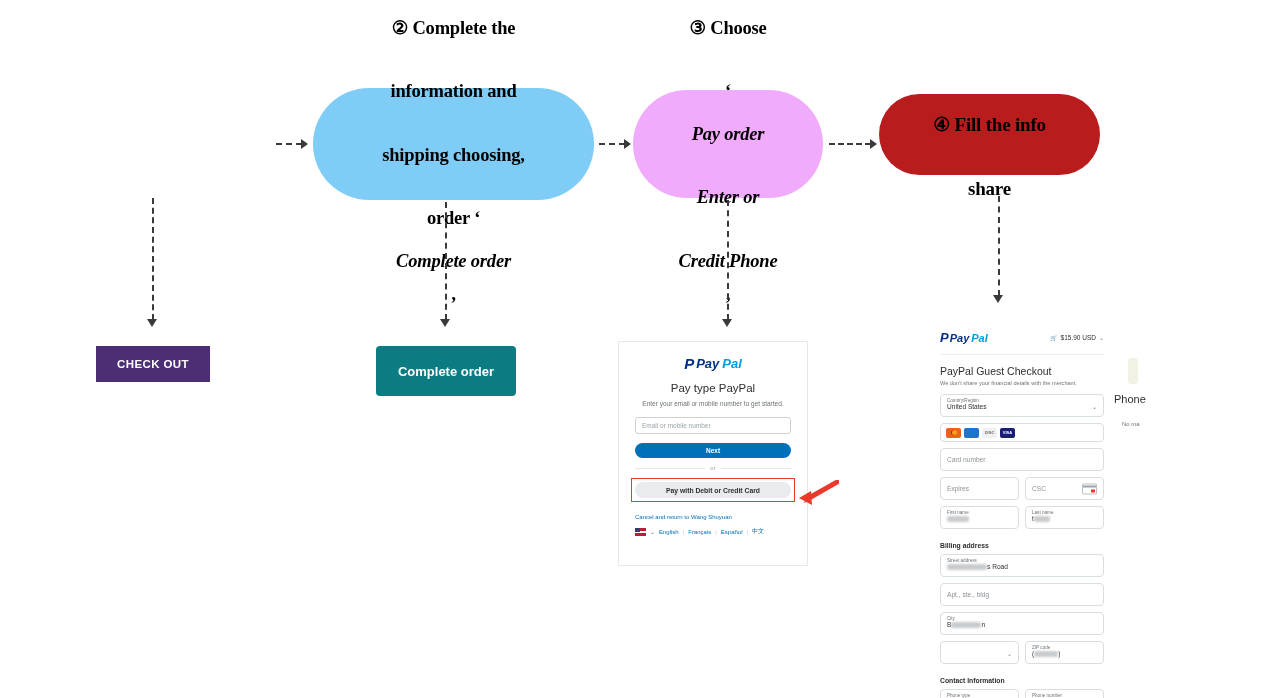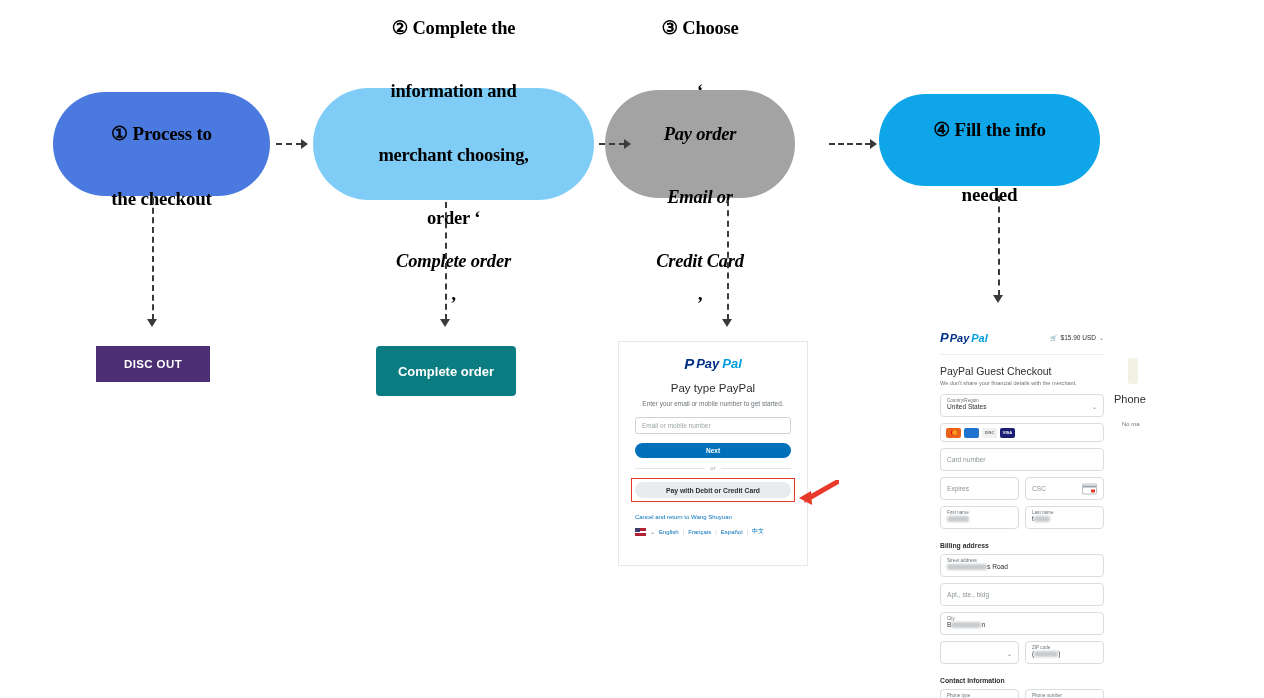--- a/index.html
+++ b/index.html
@@ -12,22 +12,22 @@
   
   .bubble{
     position:absolute;border-radius:60px;display:flex;align-items:center;
     justify-content:center;text-align:center;color:#000;
     font-family:"Liberation Serif", serif;font-weight:bold;
     line-height:1.12;letter-spacing:-0.2px;
   }
   .bubble span{display:block;padding:0 10px;margin-top:22px;}
   .b1{left:53px;top:92px;width:217px;height:104px;background:#4a7ae0;font-size:19px;}
   .b2{left:313px;top:88px;width:281px;height:112px;background:#7fcdf7;font-size:18.5px;}
-  .b3{left:605px;top:90px;width:190px;height:108px;background:#a3a3a3;font-size:18.5px;}
-  .b4{left:879px;top:94px;width:221px;height:92px;background:#0ea5e9;font-size:19px;}
+  .b3{left:633px;top:90px;width:190px;height:108px;background:#f0abfc;font-size:18.5px;}
+  .b4{left:879px;top:94px;width:221px;height:81px;background:#b91c1c;font-size:19px;}
   .ital{font-style:italic;}
 
   
   .hconn{position:absolute;height:2px;background:none;border-top:2px dashed #3a3a3a;}
   .vconn{position:absolute;width:0;border-left:2px dashed #3a3a3a;}
   .arrow-r{position:absolute;width:0;height:0;border-left:7px solid #3a3a3a;
            border-top:5px solid transparent;border-bottom:5px solid transparent;}
   .arrow-d{position:absolute;width:0;height:0;border-top:8px solid #3a3a3a;
            border-left:5.5px solid transparent;border-right:5.5px solid transparent;}
 
@@ -119,49 +119,43 @@
   .clip-bottle{position:absolute;left:1128px;top:358px;width:10px;height:26px;
        background:#f2f2e4;border-radius:3px;}
   .clip-payp{position:absolute;left:1114px;top:393px;font-size:11px;color:#2c2e2f;}
   .clip-noma{position:absolute;left:1122px;top:421px;font-size:6px;color:#6c7378;}
 </style>
 </head>
 <body>
 
 <div class="stage">
 
-  <div class="bubble b1">
-    <span>
-      <span>① Process to</span><br>
-      <span>the checkout</span>
-    </span>
-  </div>
 
   <div class="bubble b2">
     <span>
       <span>② Complete the</span><br>
       <span>information and</span><br>
-      <span>merchant choosing,</span><br>
+      <span>shipping choosing,</span><br>
       <span>order ‘</span><span class="ital">Complete order</span><span>’</span>
     </span>
   </div>
 
   <div class="bubble b3">
     <span>
       <span>③ Choose</span><br>
       <span>‘</span><span class="ital">Pay order</span><br>
-      <span class="ital">Email or</span><br>
-      <span class="ital">Credit Card</span><span>’</span>
+      <span class="ital">Enter or</span><br>
+      <span class="ital">Credit Phone</span><span>’</span>
     </span>
   </div>
 
   <div class="bubble b4">
     <span>
       <span>④ Fill the info</span><br>
-      <span>needed</span>
+      <span>share</span>
     </span>
   </div>
 
   <div class="hconn" style="left:276px;top:143px;width:26px;"></div>
   <div class="arrow-r" style="left:301px;top:139px;"></div>
 
   <div class="hconn" style="left:599px;top:143px;width:26px;"></div>
   <div class="arrow-r" style="left:624px;top:139px;"></div>
 
   <div class="hconn" style="left:829px;top:143px;width:42px;"></div>
@@ -172,21 +166,21 @@
 
   <div class="vconn" style="left:445px;top:202px;height:118px;"></div>
   <div class="arrow-d" style="left:440px;top:319px;"></div>
 
   <div class="vconn" style="left:727px;top:200px;height:120px;"></div>
   <div class="arrow-d" style="left:722px;top:319px;"></div>
 
   <div class="vconn" style="left:998px;top:196px;height:100px;"></div>
   <div class="arrow-d" style="left:993px;top:295px;"></div>
 
-  <div class="btn checkout-btn">DISC OUT</div>
+  <div class="btn checkout-btn">CHECK OUT</div>
   <div class="btn complete-btn">Complete order</div>
 
   <div class="pp-card">
     <div class="pp-logo">
       <span class="pp-mark">P</span>
         <span class="pp-pay">Pay</span>
         <span class="pp-pal">Pal</span>
     </div>
     <div class="pp-title">Pay type PayPal</div>
     <div class="pp-sub">Enter your email or mobile number to get started.</div>

